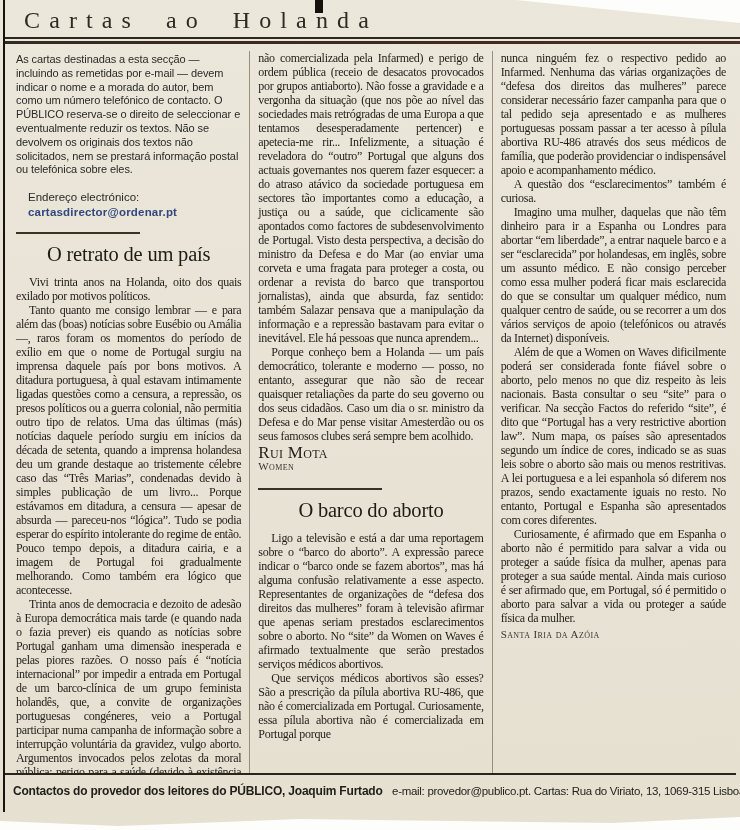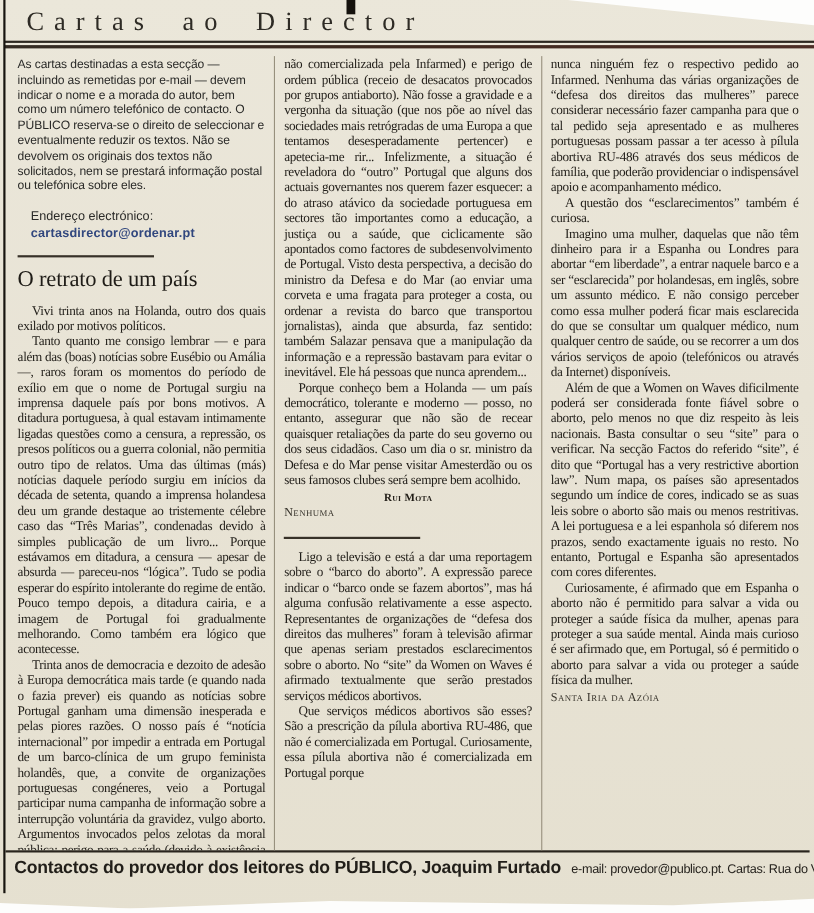--- a/index.html
+++ b/index.html
@@ -28,56 +28,56 @@
   .columns{display:flex;height:729px;margin:0 4px 0 6px;padding:7px 2px 0 8px;}
   .col{flex:1 1 0;padding:0 8px;overflow:hidden;}
   .col:first-child{padding-left:2px;}
   .col + .col{border-left:1px solid #97907d;}
 
   .policy-box{font-family:"Liberation Sans",sans-serif;color:#2a2a28;margin:2px 0 13px;}
   .policy-text{margin:0;font-size:11px;line-height:13.8px;letter-spacing:-0.1px;}
   .policy-email{margin:13px 12px 0;font-size:11.5px;line-height:14.5px;}
   .email-link{font-weight:700;color:var(--link,#31477e);letter-spacing:0.2px;}
 
-  .article-head{margin:6px 0 9px;}
+  .article-head{margin:6px 0 9px;text-align:center;}
   .article-head.mt{margin-top:15px;}
   .headline-rule{width:55%;height:2px;background:#373128;margin:0 0 9px;}
   .headline{
     margin:0;font-family:"Liberation Serif",serif;font-weight:500;
     font-size:20.5px;line-height:23px;color:#1f1c17;letter-spacing:-0.2px;
   }
 
   .para{
     margin:0;font-family:Liberation Serif, serif;
     font-size:12px;line-height:14px;letter-spacing:-0.3px;
     text-align:justify;color:var(--ink,#211e19);
   }
   .para.indent{text-indent:13px;}
 
   .signature{margin:3px 0 0;font-family:"Liberation Serif",serif;}
-  .sig-author{font-variant:small-caps;font-weight:700;font-size:10px;line-height:14px;letter-spacing:0.3px;color:#211d17;text-align:center;}
+  .sig-author{font-variant:small-caps;font-weight:400;font-size:17px;line-height:14px;letter-spacing:0.3px;color:#211d17;}
   .sig-location{font-variant:small-caps;font-size:11px;line-height:13px;letter-spacing:0.4px;color:#39352d;}
 
   .footer{
     margin:0 4px 0 5px;border-top:2px solid var(--rule,#29241d);
     padding:6px 4px 0 8px;font-family:"Liberation Sans",sans-serif;
     white-space:nowrap;color:#211e19;
   }
-  .f-bold{font-weight:700;font-size:16px;letter-spacing:-0.2px;}
+  .f-bold{font-weight:700;font-size:12px;letter-spacing:-0.2px;}
   .f-rest{font-size:11.5px;letter-spacing:-0.3px;margin-left:5px;color:#26231e;}
 </style>
 </head>
 <body>
 
 <div class="paper">
   <div class="left-edge-line"></div>
   <div class="ink-mark"></div>
 
   <header class="masthead">
-    <h1 class="masthead-title">Cartas ao Director</h1>
+    <h1 class="masthead-title">Cartas ao Holanda</h1>
   </header>
   <div class="masthead-rule">
     <div class="r1"></div>
     <div class="r2"></div>
     <div class="r3"></div>
   </div>
 
   <main class="columns">
 
     <section class="col">
@@ -86,35 +86,36 @@
         <p class="policy-email">
           <span>Endereço electrónico:</span><br>
           <span class="email-link">cartasdirector@ordenar.pt</span>
         </p>
       </div>
 
       <div class="article-head">
         <div class="headline-rule"></div>
         <h2 class="headline">O retrato de um país</h2>
       </div>
-      <p class="para indent">Vivi trinta anos na Holanda, outro dos quais exilado por motivos políticos.</p>
+      <p class="para indent">Vivi trinta anos na Holanda, oito dos quais exilado por motivos políticos.</p>
       <p class="para indent">Tanto quanto me consigo lembrar — e para além das (boas) notícias sobre Eusébio ou Amália —, raros foram os momentos do período de exílio em que o nome de Portugal surgiu na imprensa daquele país por bons motivos. A ditadura portuguesa, à qual estavam intimamente ligadas questões como a censura, a repressão, os presos políticos ou a guerra colonial, não permitia outro tipo de relatos. Uma das últimas (más) notícias daquele período surgiu em inícios da década de setenta, quando a imprensa holandesa deu um grande destaque ao tristemente célebre caso das “Três Marias”, condenadas devido à simples publicação de um livro... Porque estávamos em ditadura, a censura — apesar de absurda — pareceu-nos “lógica”. Tudo se podia esperar do espírito intolerante do regime de então. Pouco tempo depois, a ditadura cairia, e a imagem de Portugal foi gradualmente melhorando. Como também era lógico que acontecesse.</p>
       <p class="para indent">Trinta anos de democracia e dezoito de adesão à Europa democrática mais tarde (e quando nada o fazia prever) eis quando as notícias sobre Portugal ganham uma dimensão inesperada e pelas piores razões. O nosso país é “notícia internacional” por impedir a entrada em Portugal de um barco-clínica de um grupo feminista holandês, que, a convite de organizações portuguesas congéneres, veio a Portugal participar numa campanha de informação sobre a interrupção voluntária da gravidez, vulgo aborto. Argumentos invocados pelos zelotas da moral pública: perigo para a saúde (devido à existência de uma pílula abortiva</p>
     </section>
 
     <section class="col">
       <p class="para">não comercializada pela Infarmed) e perigo de ordem pública (receio de desacatos provocados por grupos antiaborto). Não fosse a gravidade e a vergonha da situação (que nos põe ao nível das sociedades mais retrógradas de uma Europa a que tentamos desesperadamente pertencer) e apetecia-me rir... Infelizmente, a situação é reveladora do “outro” Portugal que alguns dos actuais governantes nos querem fazer esquecer: a do atraso atávico da sociedade portuguesa em sectores tão importantes como a educação, a justiça ou a saúde, que ciclicamente são apontados como factores de subdesenvolvimento de Portugal. Visto desta perspectiva, a decisão do ministro da Defesa e do Mar (ao enviar uma corveta e uma fragata para proteger a costa, ou ordenar a revista do barco que transportou jornalistas), ainda que absurda, faz sentido: também Salazar pensava que a manipulação da informação e a repressão bastavam para evitar o inevitável. Ele há pessoas que nunca aprendem...</p>
       <p class="para indent">Porque conheço bem a Holanda — um país democrático, tolerante e moderno — posso, no entanto, assegurar que não são de recear quaisquer retaliações da parte do seu governo ou dos seus cidadãos. Caso um dia o sr. ministro da Defesa e do Mar pense visitar Amesterdão ou os seus famosos clubes será sempre bem acolhido.</p>
       <div class="signature">
         <div class="sig-author">Rui Mota</div>
-        <div class="sig-location">Nenhuma</div>
+        <div class="sig-location">Women</div>
       </div>
 
       <div class="article-head mt">
         <div class="headline-rule"></div>
+        <h2 class="headline">O barco do aborto</h2>
       </div>
       <p class="para indent">Ligo a televisão e está a dar uma reportagem sobre o “barco do aborto”. A expressão parece indicar o “barco onde se fazem abortos”, mas há alguma confusão relativamente a esse aspecto. Representantes de organizações de “defesa dos direitos das mulheres” foram à televisão afirmar que apenas seriam prestados esclarecimentos sobre o aborto. No “site” da Women on Waves é afirmado textualmente que serão prestados serviços médicos abortivos.</p>
       <p class="para indent">Que serviços médicos abortivos são esses? São a prescrição da pílula abortiva RU-486, que não é comercializada em Portugal. Curiosamente, essa pílula abortiva não é comercializada em Portugal porque</p>
     </section>
 
     <section class="col">
       <p class="para">nunca ninguém fez o respectivo pedido ao Infarmed. Nenhuma das várias organizações de “defesa dos direitos das mulheres” parece considerar necessário fazer campanha para que o tal pedido seja apresentado e as mulheres portuguesas possam passar a ter acesso à pílula abortiva RU-486 através dos seus médicos de família, que poderão providenciar o indispensável apoio e acompanhamento médico.</p>
       <p class="para indent">A questão dos “esclarecimentos” também é curiosa.</p>
       <p class="para indent">Imagino uma mulher, daquelas que não têm dinheiro para ir a Espanha ou Londres para abortar “em liberdade”, a entrar naquele barco e a ser “esclarecida” por holandesas, em inglês, sobre um assunto médico. E não consigo perceber como essa mulher poderá ficar mais esclarecida do que se consultar um qualquer médico, num qualquer centro de saúde, ou se recorrer a um dos vários serviços de apoio (telefónicos ou através da Internet) disponíveis.</p>
       <p class="para indent">Além de que a Women on Waves dificilmente poderá ser considerada fonte fiável sobre o aborto, pelo menos no que diz respeito às leis nacionais. Basta consultar o seu “site” para o verificar. Na secção Factos do referido “site”, é dito que “Portugal has a very restrictive abortion law”. Num mapa, os países são apresentados segundo um índice de cores, indicado se as suas leis sobre o aborto são mais ou menos restritivas. A lei portuguesa e a lei espanhola só diferem nos prazos, sendo exactamente iguais no resto. No entanto, Portugal e Espanha são apresentados com cores diferentes.</p>

